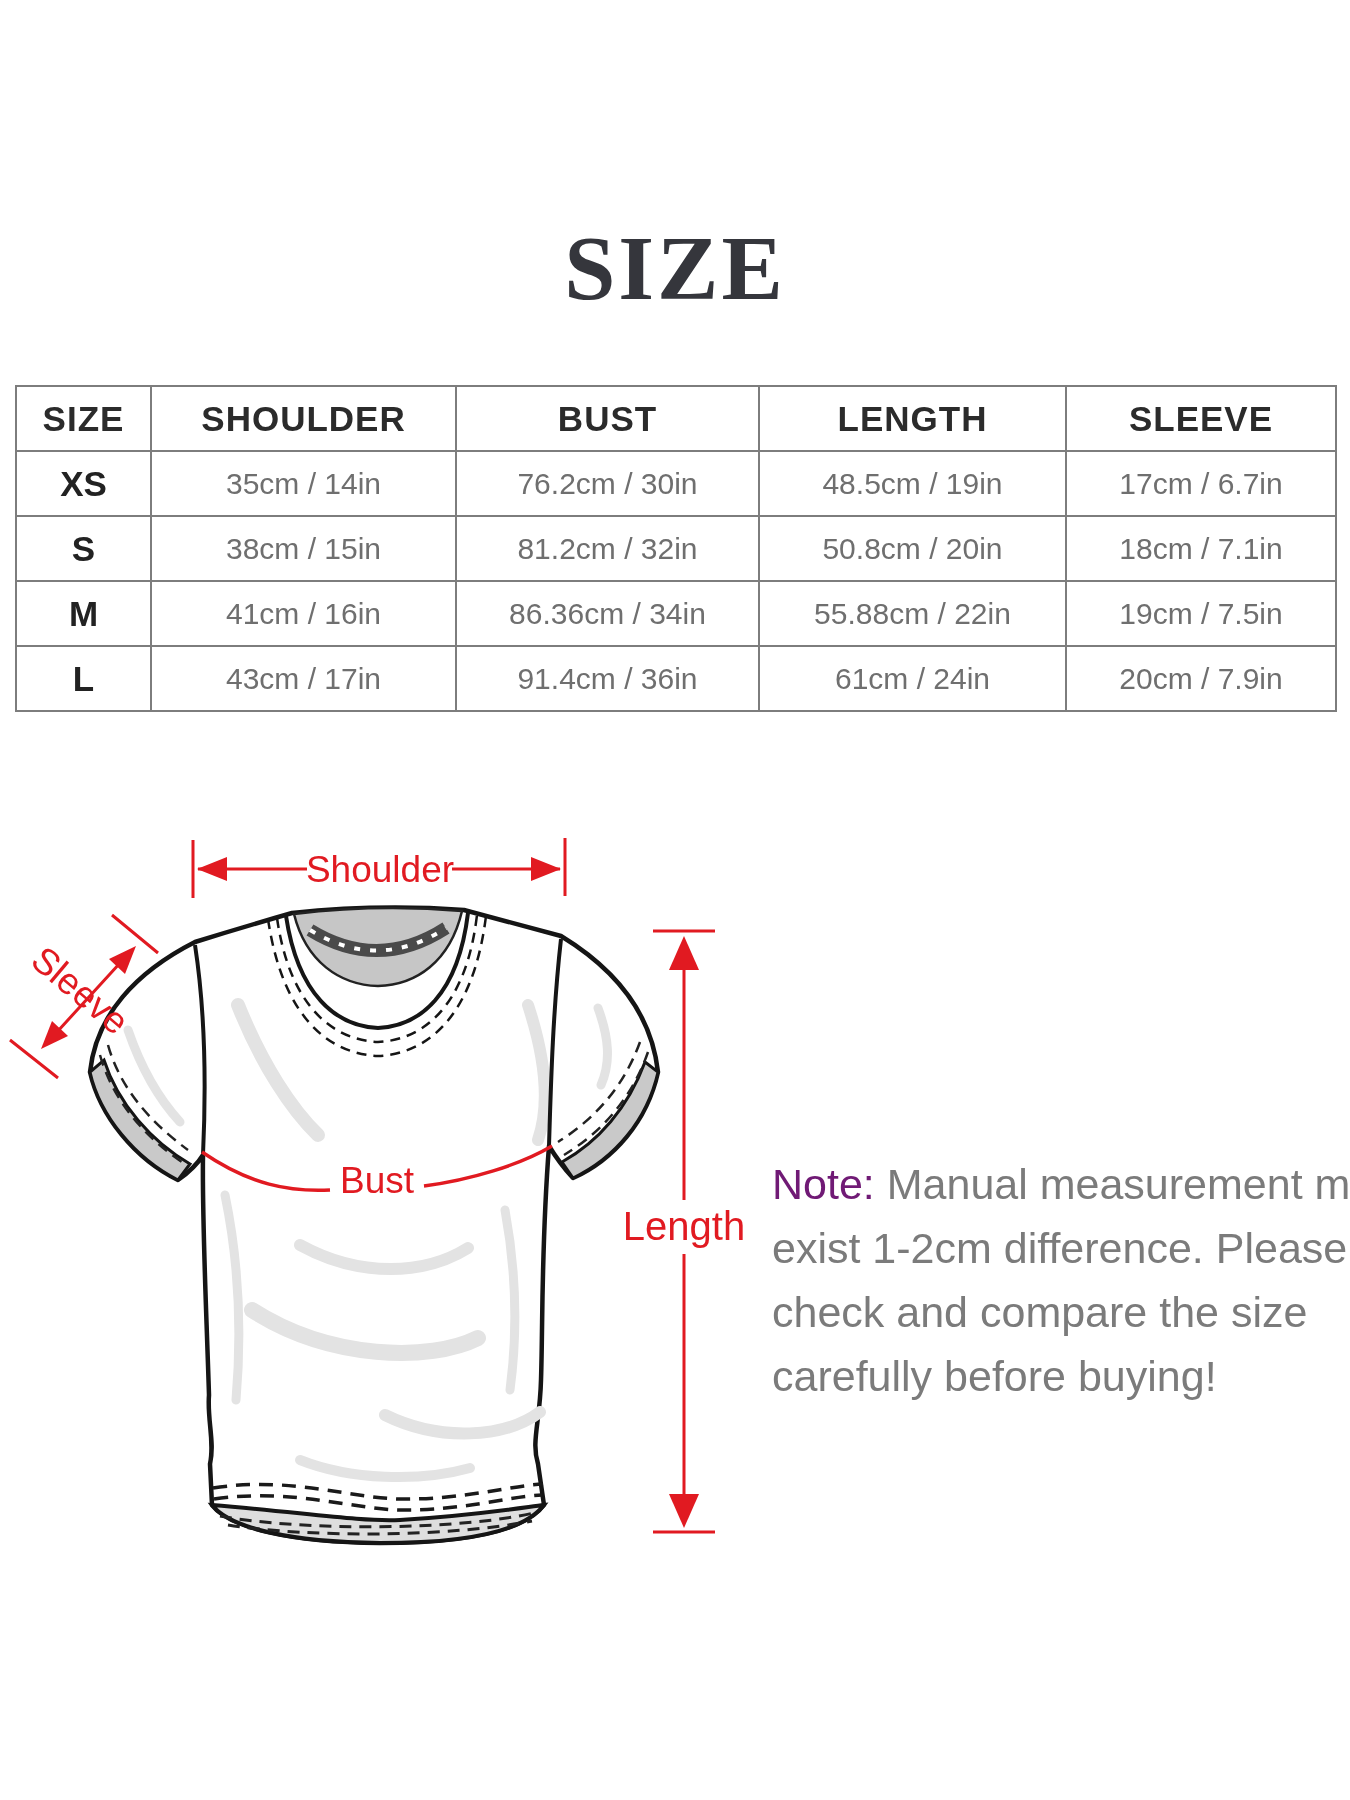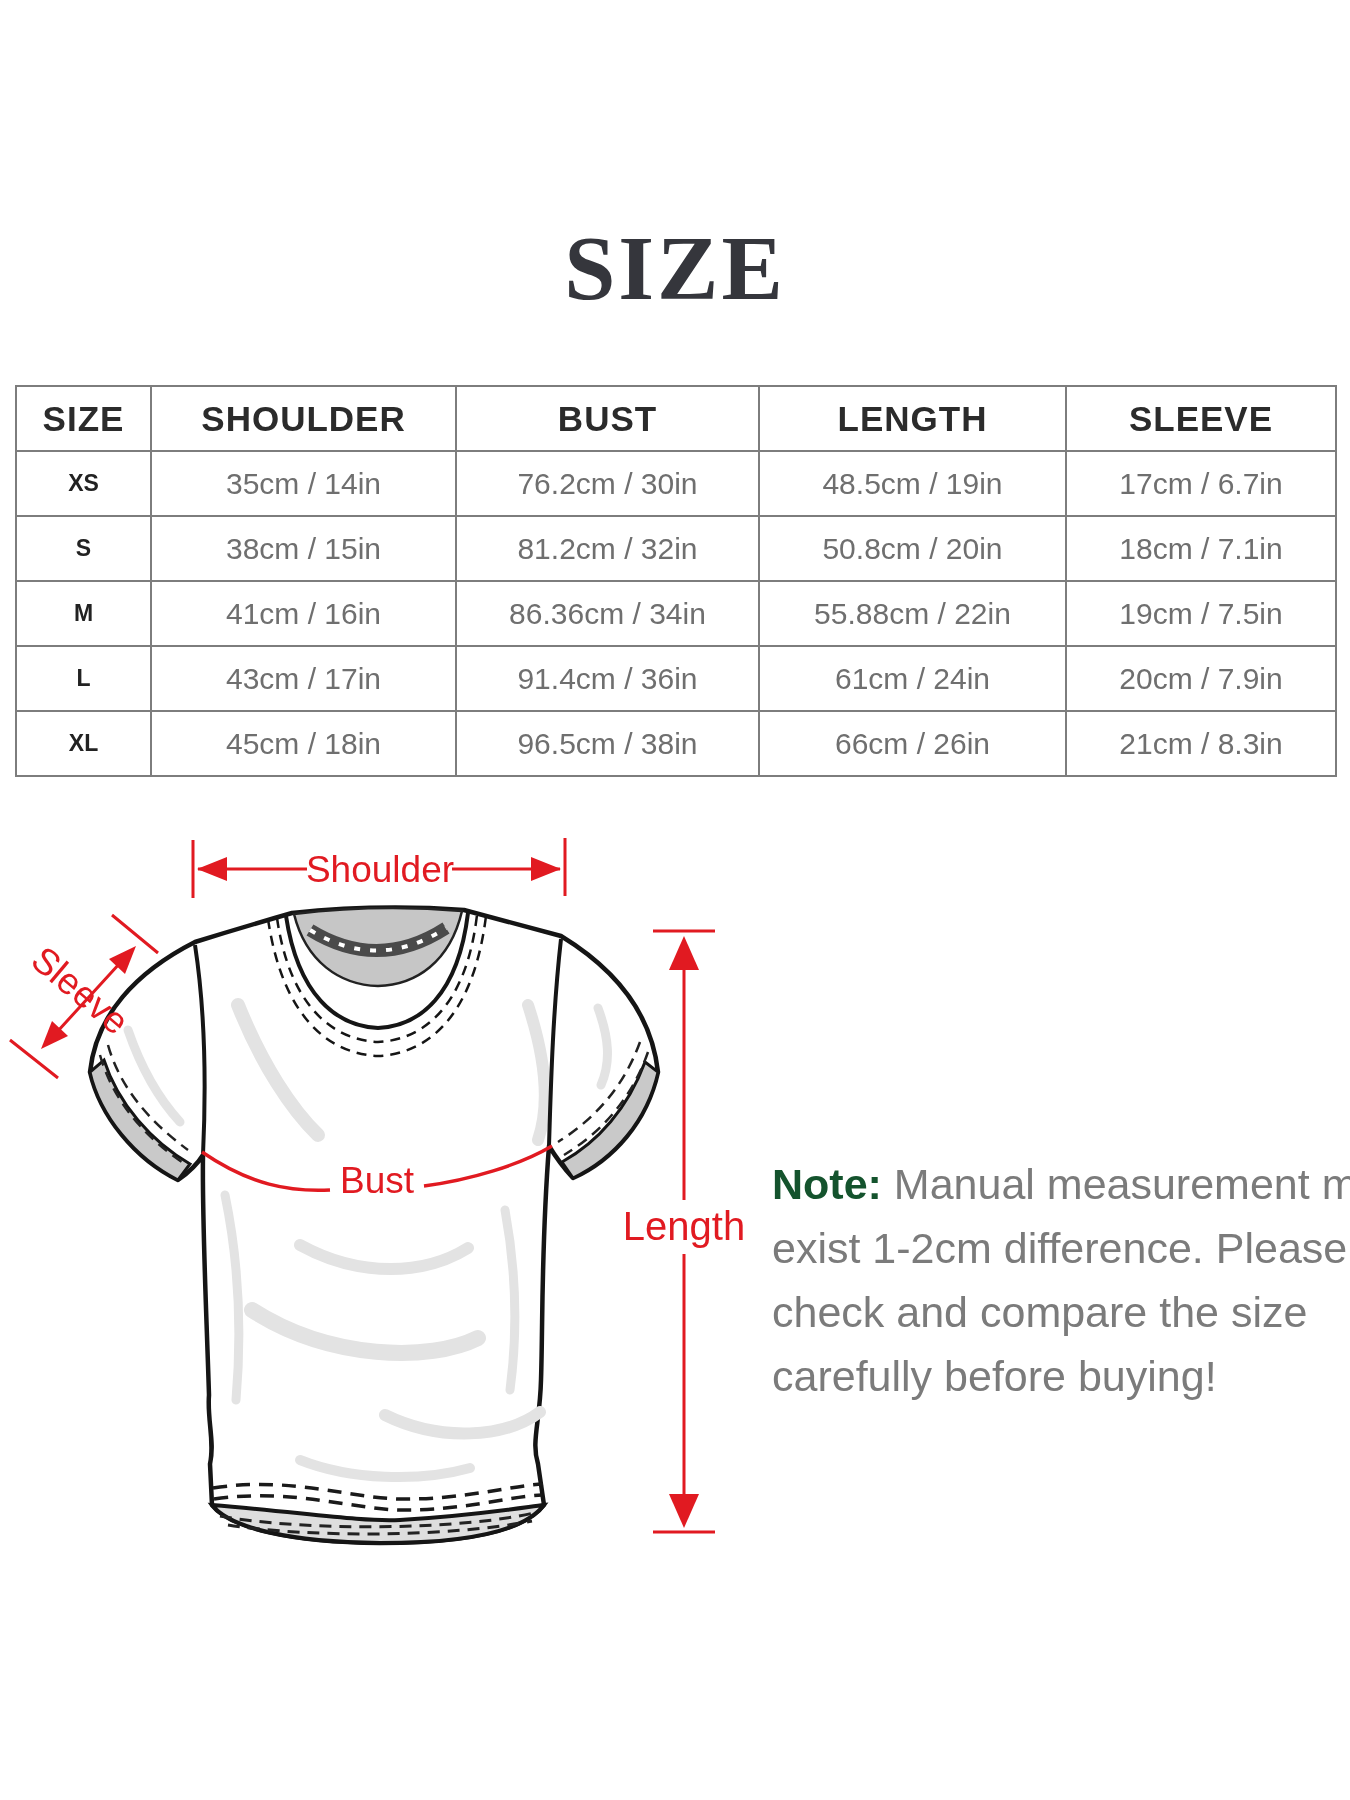--- a/index.html
+++ b/index.html
@@ -7,24 +7,24 @@
          font-family:"Liberation Sans", sans-serif;}
   .page-title{position:absolute;left:0;top:222px;width:1350px;text-align:center;
       font-family:"Liberation Serif", serif;font-weight:bold;font-size:92px;line-height:92px;
       color:#35363c;letter-spacing:3px;}
   table.size-table{position:absolute;left:15px;top:385px;width:1320px;border-collapse:collapse;
       table-layout:fixed;}
   table.size-table td,table.size-table th{border:2px solid #7d7d7d;height:63px;text-align:center;
       vertical-align:middle;padding:0;}
   table.size-table th{font-size:35px;font-weight:bold;color:#2b2b2b;letter-spacing:1px;}
   table.size-table td{font-size:30px;color:#6f6f6f;}
-  table.size-table td.size-col{font-weight:bold;color:#222;font-size:23px;}
+  table.size-table td.size-col{font-weight:bold;color:#222;font-size:35px;}
   .note-block{position:absolute;left:772px;top:1152px;}
   .note-line{font-size:43px;line-height:64px;color:#7b7b7b;white-space:nowrap;}
-  .note-label{font-weight:bold;color:#14532d;}
+  .note-label{font-weight:normal;color:#701a75;}
   #diagram-svg{position:absolute;left:0;top:760px;}
   .red-label{font-family:"Liberation Sans", sans-serif;}
 </style>
 </head>
 <body>
 
 <div id="stage">
 
   <div class="page-title">SIZE</div>
 
@@ -66,27 +66,20 @@
           <td>86.36cm / 34in</td>
           <td>55.88cm / 22in</td>
           <td>19cm / 7.5in</td>
         </tr>
         <tr>
           <td class="size-col">L</td>
           <td>43cm / 17in</td>
           <td>91.4cm / 36in</td>
           <td>61cm / 24in</td>
           <td>20cm / 7.9in</td>
-        </tr>
-        <tr>
-          <td class="size-col">XL</td>
-          <td>45cm / 18in</td>
-          <td>96.5cm / 38in</td>
-          <td>66cm / 26in</td>
-          <td>21cm / 8.3in</td>
         </tr>
       </tbody>
   </table>
 
   <svg id="diagram-svg" width="760" height="820" viewBox="0 760 760 820">
 
     <path d="M 195 942 Q 240 928 292 913 Q 378 904 464 910 Q 516 924 561 936
          C 620 972 652 1018 658 1072
          C 647 1122 613 1160 573 1178
          Q 560 1164 549 1146

